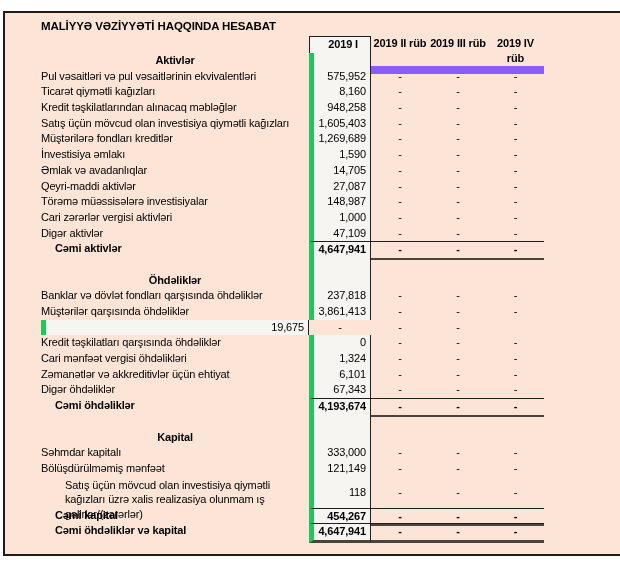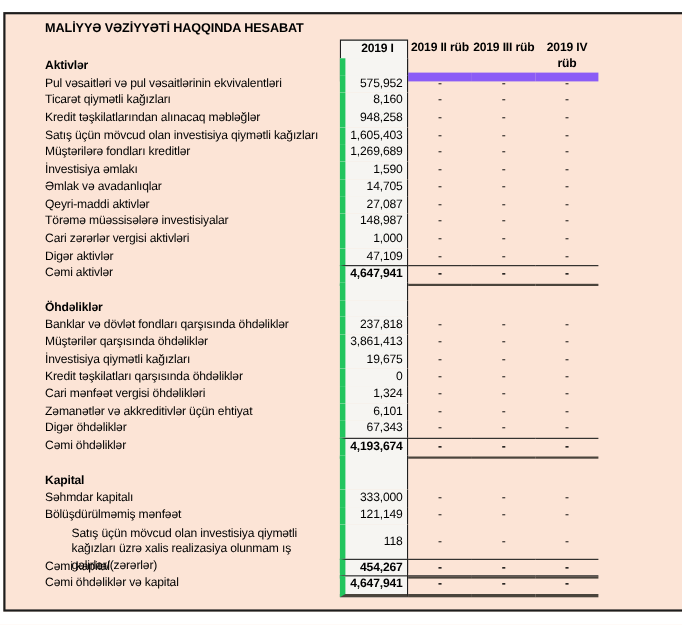--- a/index.html
+++ b/index.html
@@ -34,23 +34,23 @@
   
   .row.header { height:17px; line-height:15px; }
   .row.header .q1 {
     border:1.5px solid #1f1f1f; border-bottom-width:2px;
     font-weight:700; text-align:right; padding-right:12px;
   }
   .row.header .q2, .row.header .q3, .row.header .q4 {
     font-weight:700; border-bottom:8px solid #8b5cf6;
   }
   
-  .row.section .label { font-weight:700; }
-  
-  .row.total .label { font-weight:400; }
+  .row.section .label { font-weight:700;text-align:center; }
+  
+  .row.total .label { font-weight:700;margin-left:14px; }
   .row.total .q1, .row.total .q2, .row.total .q3, .row.total .q4 {
     font-weight:700;
     border-top:1px solid #1f1f1f;
     border-bottom:2.5px solid #4a443c;
   }
   .row.final .q1, .row.final .q2, .row.final .q3, .row.final .q4 {
     border-bottom:3px solid #4a443c;
   }
   
   .row.tall { height:31px; line-height:31px; }
@@ -185,21 +185,20 @@
         <div class="cell q4">-</div>
       </div>
       <div class="row data">
         <div class="cell label">Müştərilər qarşısında öhdəliklər</div>
         <div class="cell q1">3,861,413</div>
         <div class="cell q2">-</div>
         <div class="cell q3">-</div>
         <div class="cell q4">-</div>
       </div>
       <div class="row data">
-        <div class="cell label">İnvestisiya qiymətli kağızları</div>
         <div class="cell q1">19,675</div>
         <div class="cell q2">-</div>
         <div class="cell q3">-</div>
         <div class="cell q4">-</div>
       </div>
       <div class="row data">
         <div class="cell label">Kredit təşkilatları qarşısında öhdəliklər</div>
         <div class="cell q1">0</div>
         <div class="cell q2">-</div>
         <div class="cell q3">-</div>

